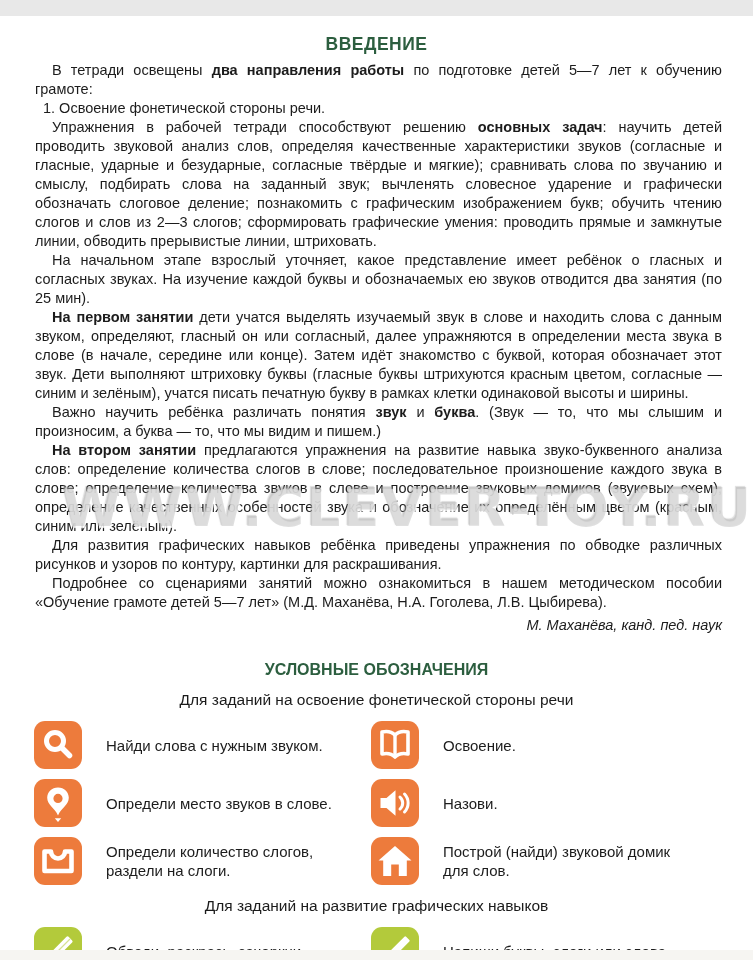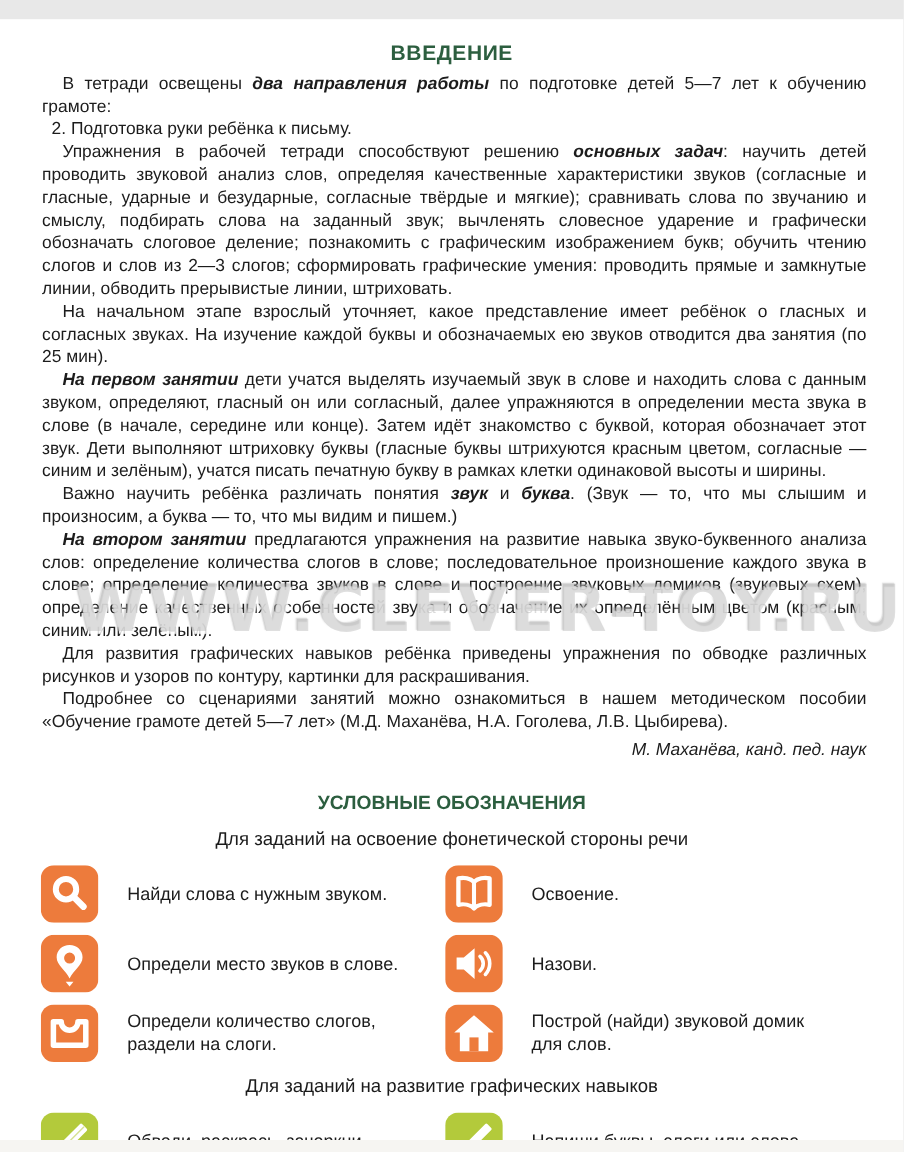--- a/index.html
+++ b/index.html
@@ -10,21 +10,21 @@
   }
   .page-title {
     margin:18px 0 6px; text-align:center;
     font-size:17.5px; font-weight:bold; letter-spacing:0.5px;
     color:#2c5e3f;
   }
   .body-text { margin:0 31px 0 35px; font-size:14.5px; line-height:19px; text-align:justify; }
   .body-text p { margin:0; }
   .body-text p.indent { text-indent:17px; }
   .body-text p.list { text-indent:8px; }
-  .bi { font-weight:bold; font-style:italic; }
+  .bi { font-weight:bold; }
   .author {
     margin:4px 31px 0 0; text-align:right; font-style:italic;
     font-size:14.5px; line-height:19px;
   }
   .watermark {
     position:absolute; top:460px; left:0; width:100%;
     text-align:right; white-space:nowrap; pointer-events:none;
     font-family:"DejaVu Sans", sans-serif; font-weight:bold;
     font-size:54px; letter-spacing:2px;
     color:rgba(170,170,170,0.38);
@@ -55,21 +55,21 @@
   }
 </style>
 </head>
 <body>
 
 <div class="page">
   <h1 class="page-title">ВВЕДЕНИЕ</h1>
 
   <div class="body-text" id="paragraphs">
       <p class="indent"><span>В тетради освещены </span><span class="bi">два направления работы</span><span> по подготовке детей 5—7 лет к обучению грамоте:</span></p>
-      <p class="list"><span>2. Подготовка руки ребёнка к письму.</span></p>
+      <p class="list"><span>1. Освоение фонетической стороны речи.</span></p>
       <p class="indent"><span>Упражнения в рабочей тетради способствуют решению </span><span class="bi">основных задач</span><span>: научить детей проводить звуковой анализ слов, определяя качественные характеристики звуков (согласные и гласные, ударные и безударные, согласные твёрдые и мягкие); сравнивать слова по звучанию и смыслу, подбирать слова на заданный звук; вычленять словесное ударение и графически обозначать слоговое деление; познакомить с графическим изображением букв; обучить чтению слогов и слов из 2—3 слогов; сформировать графические умения: проводить прямые и замкнутые линии, обводить прерывистые линии, штриховать.</span></p>
       <p class="indent"><span>На начальном этапе взрослый уточняет, какое представление имеет ребёнок о гласных и согласных звуках. На изучение каждой буквы и обозначаемых ею звуков отводится два занятия (по 25 мин).</span></p>
       <p class="indent"><span class="bi">На первом занятии</span><span> дети учатся выделять изучаемый звук в слове и находить слова с данным звуком, определяют, гласный он или согласный, далее упражняются в определении места звука в слове (в начале, середине или конце). Затем идёт знакомство с буквой, которая обозначает этот звук. Дети выполняют штриховку буквы (гласные буквы штрихуются красным цветом, согласные — синим и зелёным), учатся писать печатную букву в рамках клетки одинаковой высоты и ширины.</span></p>
       <p class="indent"><span>Важно научить ребёнка различать понятия </span><span class="bi">звук</span><span> и </span><span class="bi">буква</span><span>. (Звук — то, что мы слышим и произносим, а буква — то, что мы видим и пишем.)</span></p>
       <p class="indent"><span class="bi">На втором занятии</span><span> предлагаются упражнения на развитие навыка звуко-буквенного анализа слов: определение количества слогов в слове; последовательное произношение каждого звука в слове; определение количества звуков в слове и построение звуковых домиков (звуковых схем), определение качественных особенностей звука и обозначение их определённым цветом (красным, синим или зелёным).</span></p>
       <p class="indent"><span>Для развития графических навыков ребёнка приведены упражнения по обводке различных рисунков и узоров по контуру, картинки для раскрашивания.</span></p>
       <p class="indent"><span>Подробнее со сценариями занятий можно ознакомиться в нашем методическом пособии «Обучение грамоте детей 5—7 лет» (М.Д. Маханёва, Н.А. Гоголева, Л.В. Цыбирева).</span></p>
     </div>
 
   <div class="author">М. Маханёва, канд. пед. наук</div>

